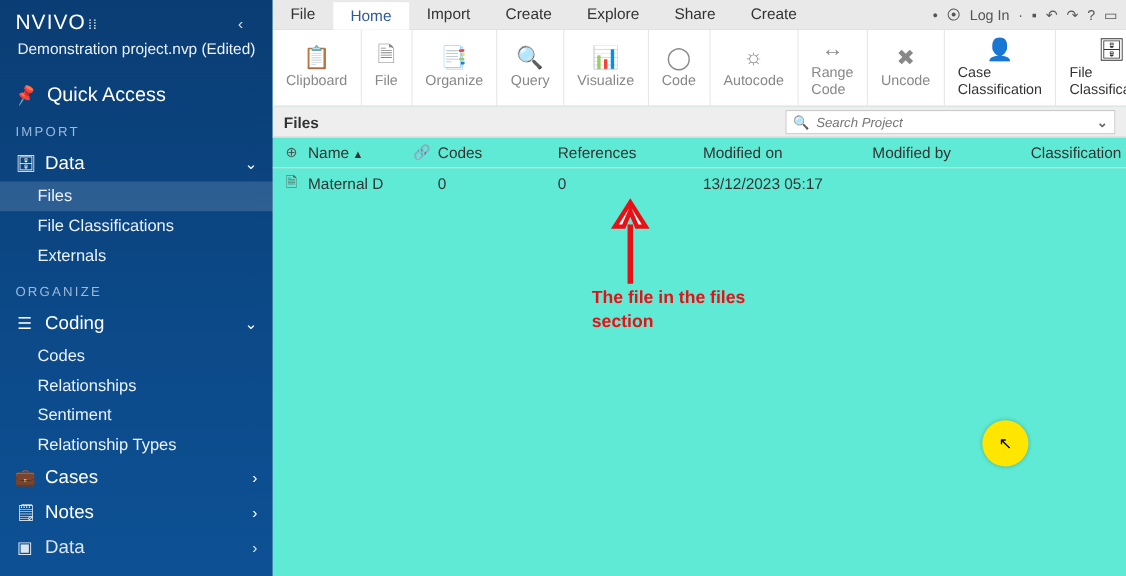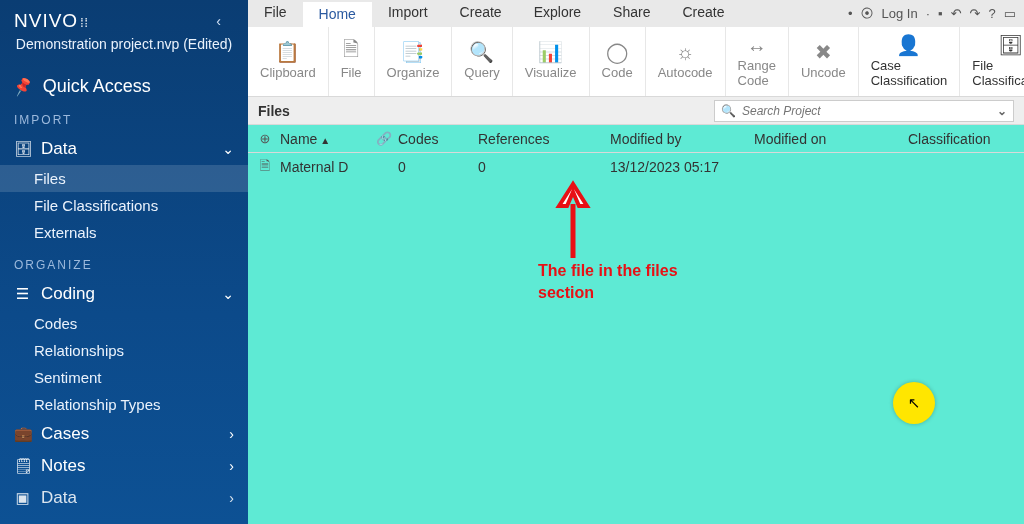--- a/index.html
+++ b/index.html
@@ -54,21 +54,21 @@
 
     
     .table-head { height: 28px; border-bottom: 1px solid #d9d9d9; display:flex; align-items:center; font-size:14px; color:#333; padding-left: 6px; }
     .table-head .cell { padding: 0 4px; cursor:pointer; }
     .table-row { height: 28px; display:flex; align-items:center; font-size:14px; color:#333; padding-left:6px; }
     .table-row .cell { padding: 0 4px; }
     .col-exp { width: 22px; text-align:center; color:#555; font-size:13px;}
     .col-name { width: 96px; }
     .col-link { width: 22px; color:#777; font-size:13px;}
     .col-codes { width: 80px; }
-    .col-refs { width: 132px; }
+    .col-refs { width: 132px; margin-left: 29px; }
     .col-mod { width: 154px; }
     .col-by { width: 144px; }
     .col-class { flex: 1; }
     .sort-arrow { font-size:10px; margin-left:3px; color:#333;}
 
     
     .anno-arrow { position:absolute; left:305px; top:180px; pointer-events:none; }
     .anno-text { position:absolute; left:290px; top:260px; color:#e81015; font-weight:bold; font-size:16px; line-height:1.4; pointer-events:none; }
 
     
@@ -226,22 +226,22 @@
       <span class="chev">⌄</span>
     </div>
   </div>
 
   <div class="table-head">
     <div class="cell col-exp">⊕</div>
     <div class="cell col-name"><span>Name</span><span class="sort-arrow">▲</span></div>
     <div class="cell col-link">🔗</div>
     <div class="cell col-codes">Codes</div>
     <div class="cell col-refs">References</div>
+    <div class="cell col-mod">Modified on</div>
     <div class="cell col-by">Modified by</div>
-    <div class="cell col-mod">Modified on</div>
     <div class="cell col-class">Classification</div>
   </div>
 
   <div class="table-row">
     <div class="cell col-exp">🗎</div>
     <div class="cell col-name">Maternal D</div>
     <div class="cell col-link"></div>
     <div class="cell col-codes">0</div>
     <div class="cell col-refs">0</div>
     <div class="cell col-mod">13/12/2023 05:17</div>

